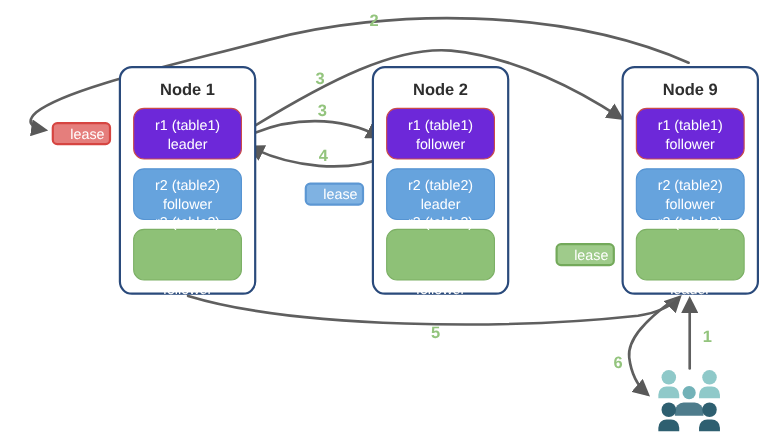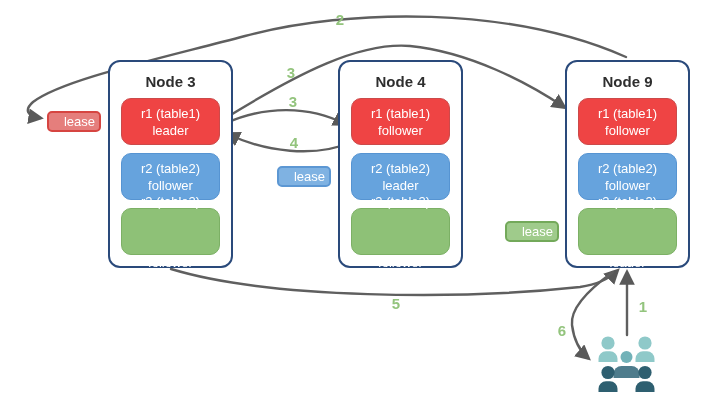--- a/index.html
+++ b/index.html
@@ -16,21 +16,21 @@
   .node-2{left:338px;}
   .node-3{left:565px;}
   .node-title{
     margin-top:11px;text-align:center;font-size:15px;font-weight:bold;color:#2e2e2e;
   }
   .replica{
     position:absolute;left:11px;right:11px;height:47px;border-radius:10px;
     color:#ffffff;font-size:13px;line-height:17px;text-align:center;
     display:flex;flex-direction:column;justify-content:center;box-sizing:border-box;
   }
-  .replica.red{background:#ef4444;border:1.5px solid #cb4a4a;}
+  .replica.red{background:#6d28d9;border:1.5px solid #cb4a4a;}
   .replica.blue{background:#66a3dd;border:1.5px solid #5694d2;}
   .replica.green{background:#8ec177;border:1.5px solid #7cb065;gap:44px;}
   .replica.pos-0{top:36px;}
   .replica.pos-1{top:91px;}
   .replica.pos-2{top:146px;}
   .lease{
     position:absolute;width:54px;height:21px;border-radius:5px;box-sizing:border-box;
     color:#ffffff;font-size:13px;display:flex;align-items:center;justify-content:center;
     border:2px solid;
     padding-left:11px;
@@ -67,37 +67,37 @@
       <path d="M 224 119 C 300 72, 360 42, 410 46 C 470 52, 528 83, 564 107" marker-end="url(#ah)"></path>
       <path d="M 224 124 C 265 105, 310 106, 345 124" marker-end="url(#ah)"></path>
       <path d="M 352 142 C 315 158, 265 152, 228 134" marker-end="url(#ah)"></path>
       <path d="M 171 269 C 270 299, 460 300, 580 287 C 600 284, 611 277, 617 271" marker-end="url(#ah)"></path>
       <path d="M 627 335 L 627 273" marker-end="url(#ah)"></path>
       <path d="M 613 272 C 588 290, 570 308, 572 325 C 574 341, 580 351, 588 358" marker-end="url(#ah)"></path>
     </g>
   </svg>
 
   <div class="node node-1">
-    <div class="node-title">Node 3</div>
+    <div class="node-title">Node 1</div>
     <div class="replica red pos-0">
       <span>r1 (table1)</span>
       <span>leader</span>
     </div>
     <div class="replica blue pos-1">
       <span>r2 (table2)</span>
       <span>follower</span>
     </div>
     <div class="replica green pos-2">
       <span>r3 (table3)</span>
       <span>follower</span>
     </div>
   </div>
 
   <div class="node node-2">
-    <div class="node-title">Node 4</div>
+    <div class="node-title">Node 2</div>
     <div class="replica red pos-0">
       <span>r1 (table1)</span>
       <span>follower</span>
     </div>
     <div class="replica blue pos-1">
       <span>r2 (table2)</span>
       <span>leader</span>
     </div>
     <div class="replica green pos-2">
       <span>r3 (table3)</span>

